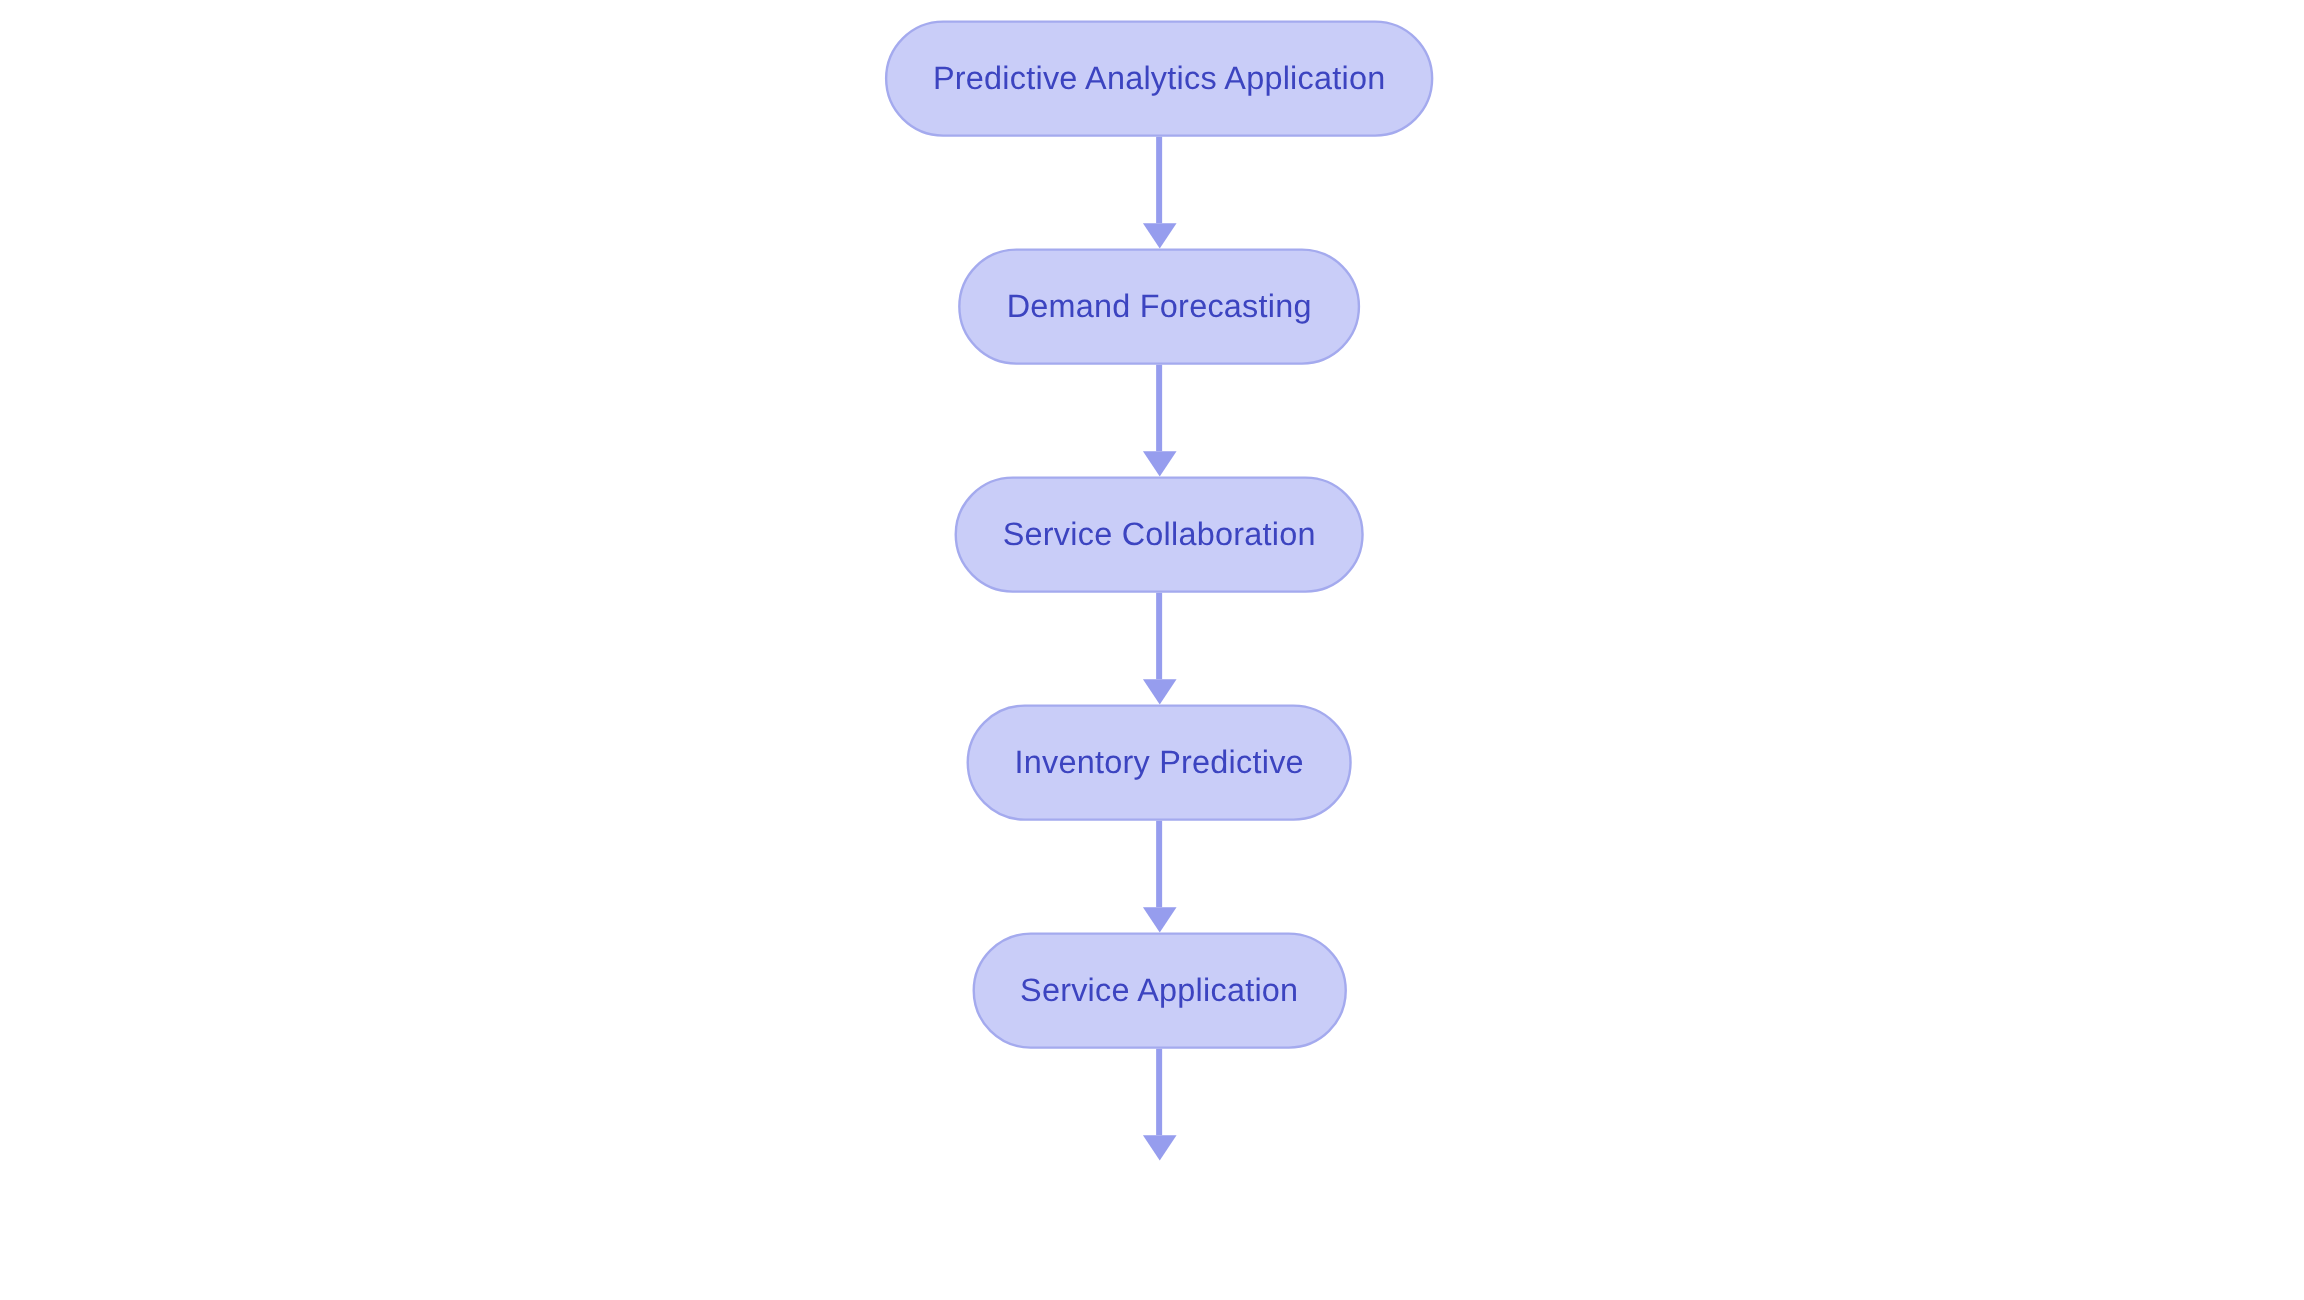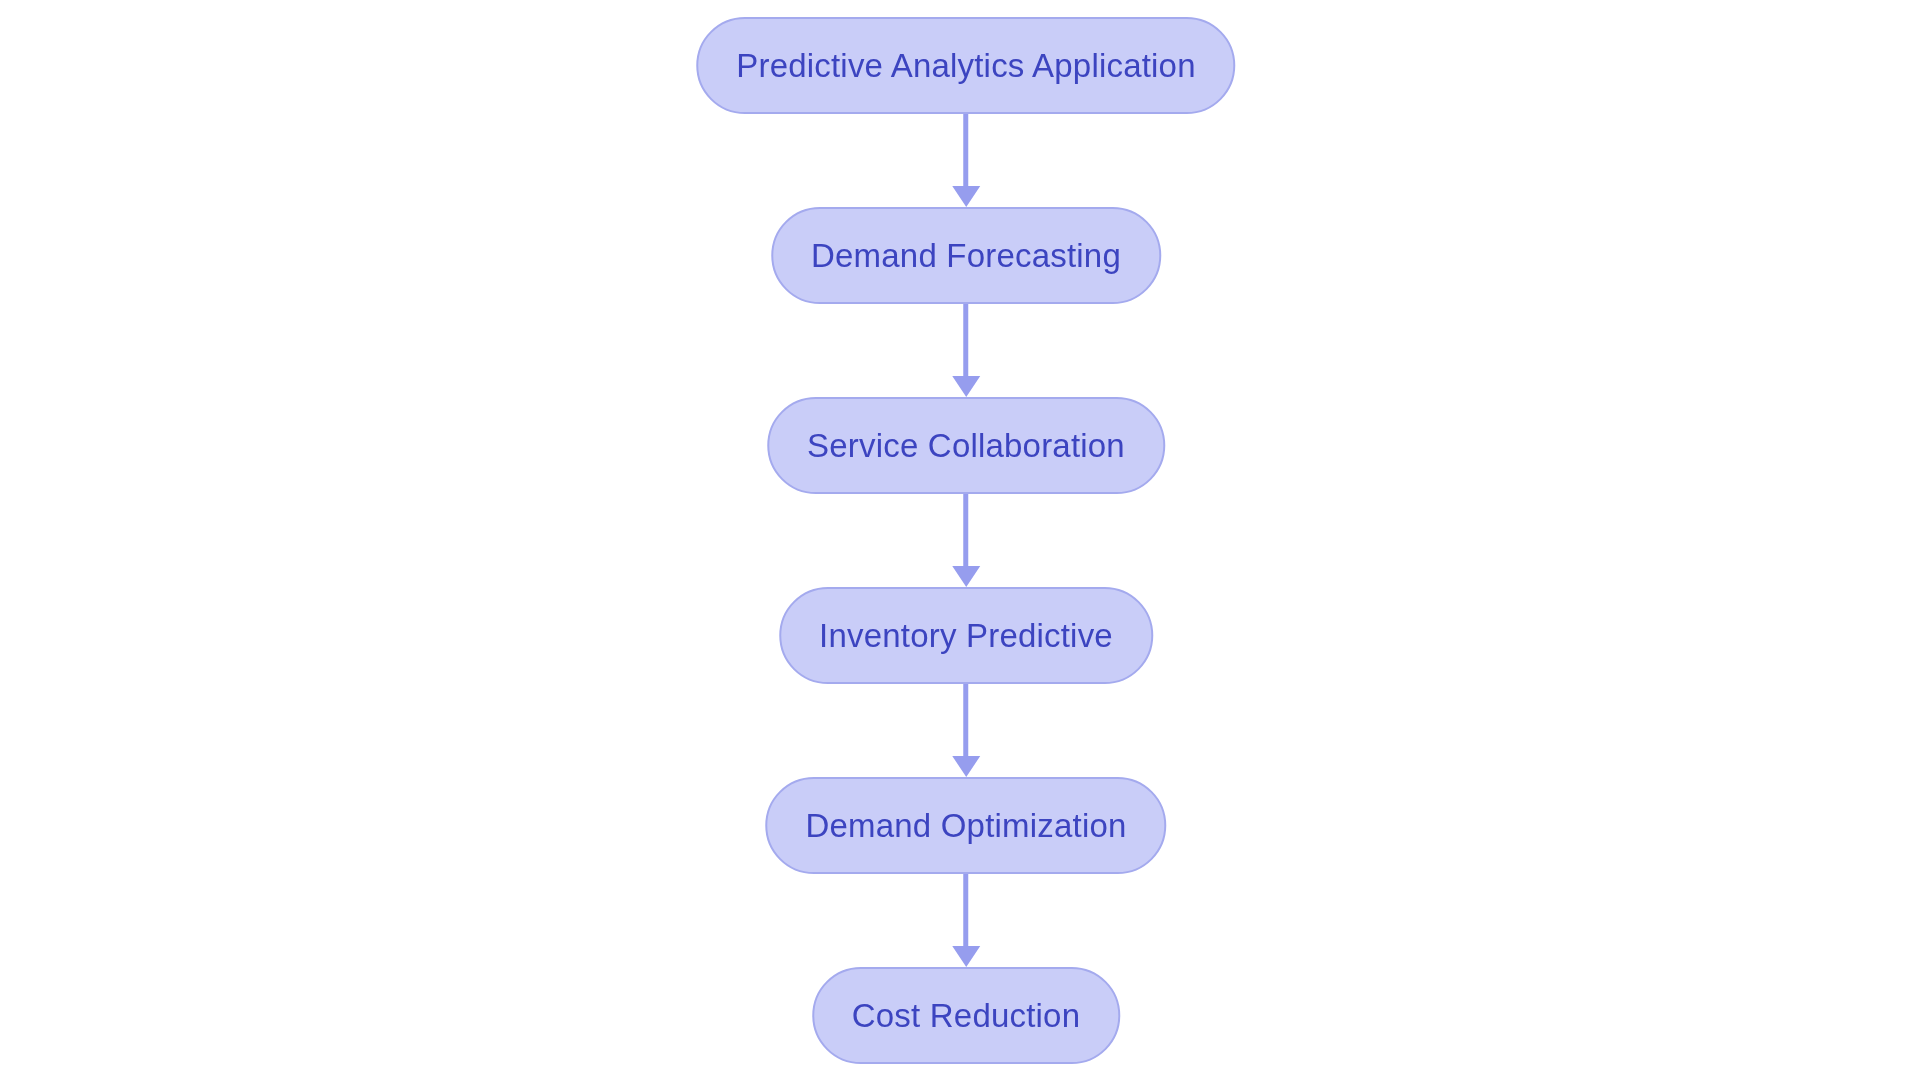--- a/index.html
+++ b/index.html
@@ -31,21 +31,21 @@
     align-items:center;
   }
   .node{
     height:97px;
     padding:0 38px;
     min-width:250px;
     border:2px solid var(--node-border);
     border-radius:49px;
     background:var(--node-fill);
     color:var(--node-text);
-    font-size:33px;
+    font-size:27px;
     letter-spacing:0.2px;
     display:flex;
     align-items:center;
     justify-content:center;
     white-space:nowrap;
   }
   .connector{
     height:93px;
     display:flex;
     flex-direction:column;
@@ -100,26 +100,23 @@
     <div class="node">
       <span>Inventory Predictive</span>
     </div>
 
     <div class="connector">
       <div class="line"></div>
       <div class="head"></div>
     </div>
 
     <div class="node">
-      <span>Demand Optimization</span>
+      <span>Service Application</span>
     </div>
 
     <div class="connector">
       <div class="line"></div>
       <div class="head"></div>
     </div>
 
-    <div class="node">
-      <span>Cost Reduction</span>
-    </div>
 
   </div>
 </div>
 
 </body></html>

